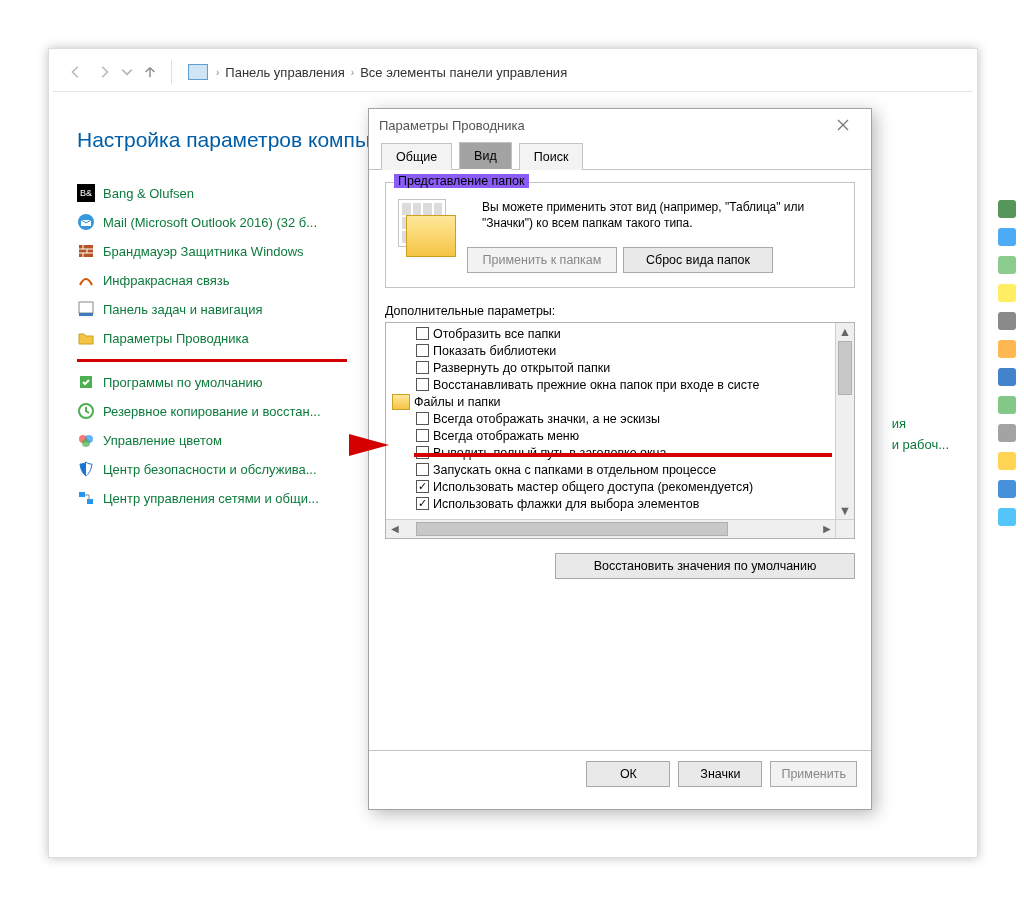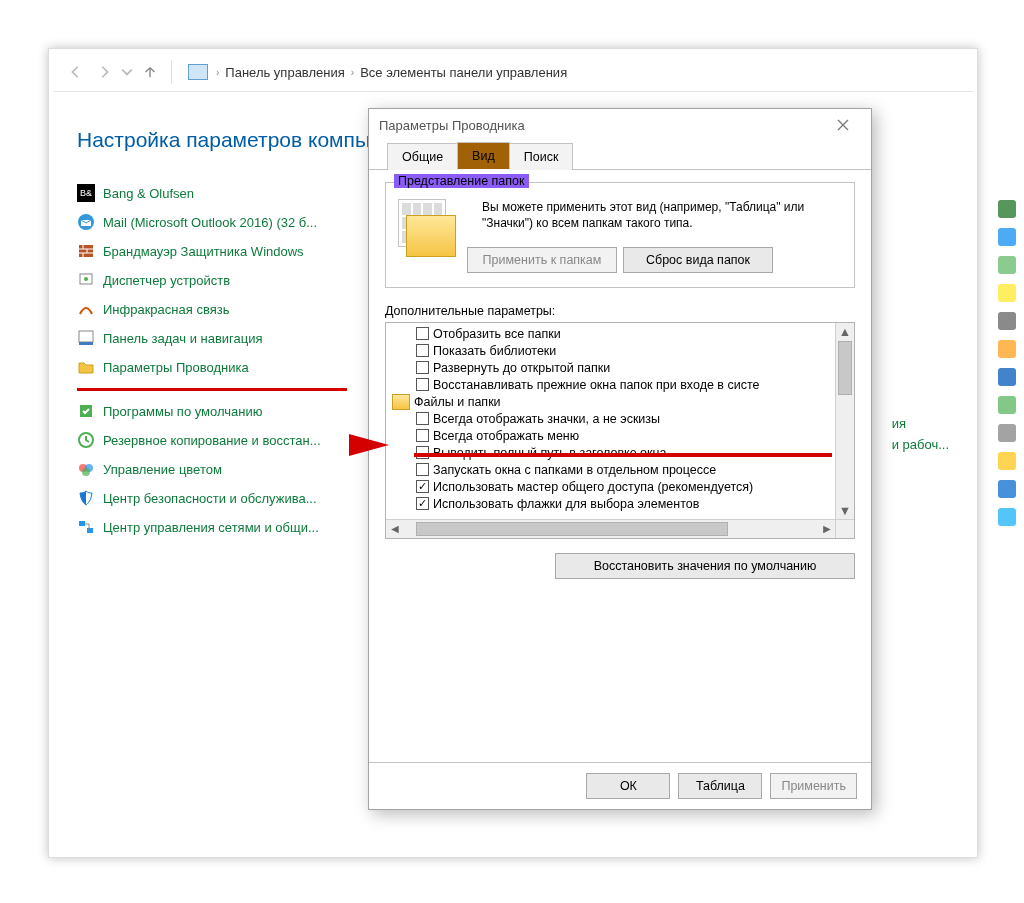--- a/index.html
+++ b/index.html
@@ -118,39 +118,39 @@
     font-size: 13px;
   }
   .dlg-close {
     width: 40px; height: 26px;
     display: flex; align-items: center; justify-content: center;
     color: #888;
   }
   .dlg-close svg { width: 12px; height: 12px; }
   .dlg-tabs {
     display: flex;
-    padding: 0 18px;
+    padding: 0 12px;
     border-bottom: 1px solid #c3c3c3;
-    gap: 0;
+    gap: 8px;
     align-items: flex-end;
     position: relative;
   }
   .tab {
     padding: 6px 14px 6px 14px;
     font-size: 12.5px;
     border: 1px solid #c3c3c3;
     border-bottom: none;
     background: #f3f3f3;
     position: relative;
     top: 1px;
     margin-right: -1px;
     cursor: pointer;
   }
   .tab.active {
-    background: #a16207;
+    background: #a3a3a3;
     z-index: 2;
     border-bottom: 1px solid #fff;
   }
   .dlg-content {
     padding: 12px 16px;
   }
   .groupbox {
     border: 1px solid #c3c3c3;
     position: relative;
     padding: 16px 12px 14px 12px;
@@ -285,21 +285,21 @@
     background: #d40000;
     pointer-events: none;
     z-index: 5;
   }
   .restore-row {
     display: flex; justify-content: flex-end;
     margin-top: 14px;
   }
   .dlg-footer {
     position: absolute;
-    left: 0; right: 0; bottom: 0;
+    left: 0; right: 0; bottom: 12px;
     height: 46px;
     display: flex; align-items: center; justify-content: flex-end;
     padding-right: 14px;
     gap: 8px;
     border-top: 1px solid #c3c3c3;
   }
 
   
   .tray-strip {
     position: absolute;
@@ -379,29 +379,20 @@
                 <svg width="18" height="18">
                   <rect x="2" y="3" width="14" height="12" fill="#b55427"></rect>
                   <path d="M2 7h14M2 11h14M6 3v4M10 7v4M6 11v4" stroke="#fff" stroke-width="1"></path>
                 </svg>
               </span>
             <span>Брандмауэр Защитника Windows</span>
           </div>
           <div class="cp-link">
             <span class="ico">
                 <svg width="18" height="18">
-                  <rect x="3" y="3" width="12" height="10" fill="#fff" stroke="#888"></rect>
-                  <circle cx="9" cy="8" r="2" fill="#4caf50"></circle>
-                </svg>
-              </span>
-            <span>Диспетчер устройств</span>
-          </div>
-          <div class="cp-link">
-            <span class="ico">
-                <svg width="18" height="18">
                   <path d="M3 14c4-8 8-8 12 0" stroke="#d35400" fill="none" stroke-width="2"></path>
                 </svg>
               </span>
             <span>Инфракрасная связь</span>
           </div>
           <div class="cp-link">
             <span class="ico">
                 <svg width="18" height="18">
                   <rect x="2" y="2" width="14" height="11" fill="#fff" stroke="#888"></rect>
                   <rect x="2" y="13" width="14" height="3" fill="#3e7bbf"></rect>
@@ -595,21 +586,21 @@
         <div class="red-row-underline"></div>
       </div>
 
       <div class="restore-row">
         <button class="win-btn" style="min-width:300px;">Восстановить значения по умолчанию</button>
       </div>
     </div>
 
     <div class="dlg-footer">
       <button class="win-btn small">ОК</button>
-      <button class="win-btn small">Таблица</button>
+      <button class="win-btn small">Значки</button>
       <button class="win-btn small" disabled="">Применить</button>
     </div>
   </div>
 
   <div class="tray-strip">
     <div class="t-icon t-a"></div>
     <div class="t-icon t-b"></div>
     <div class="t-icon t-c"></div>
     <div class="t-icon t-d"></div>
     <div class="t-icon t-e"></div>

